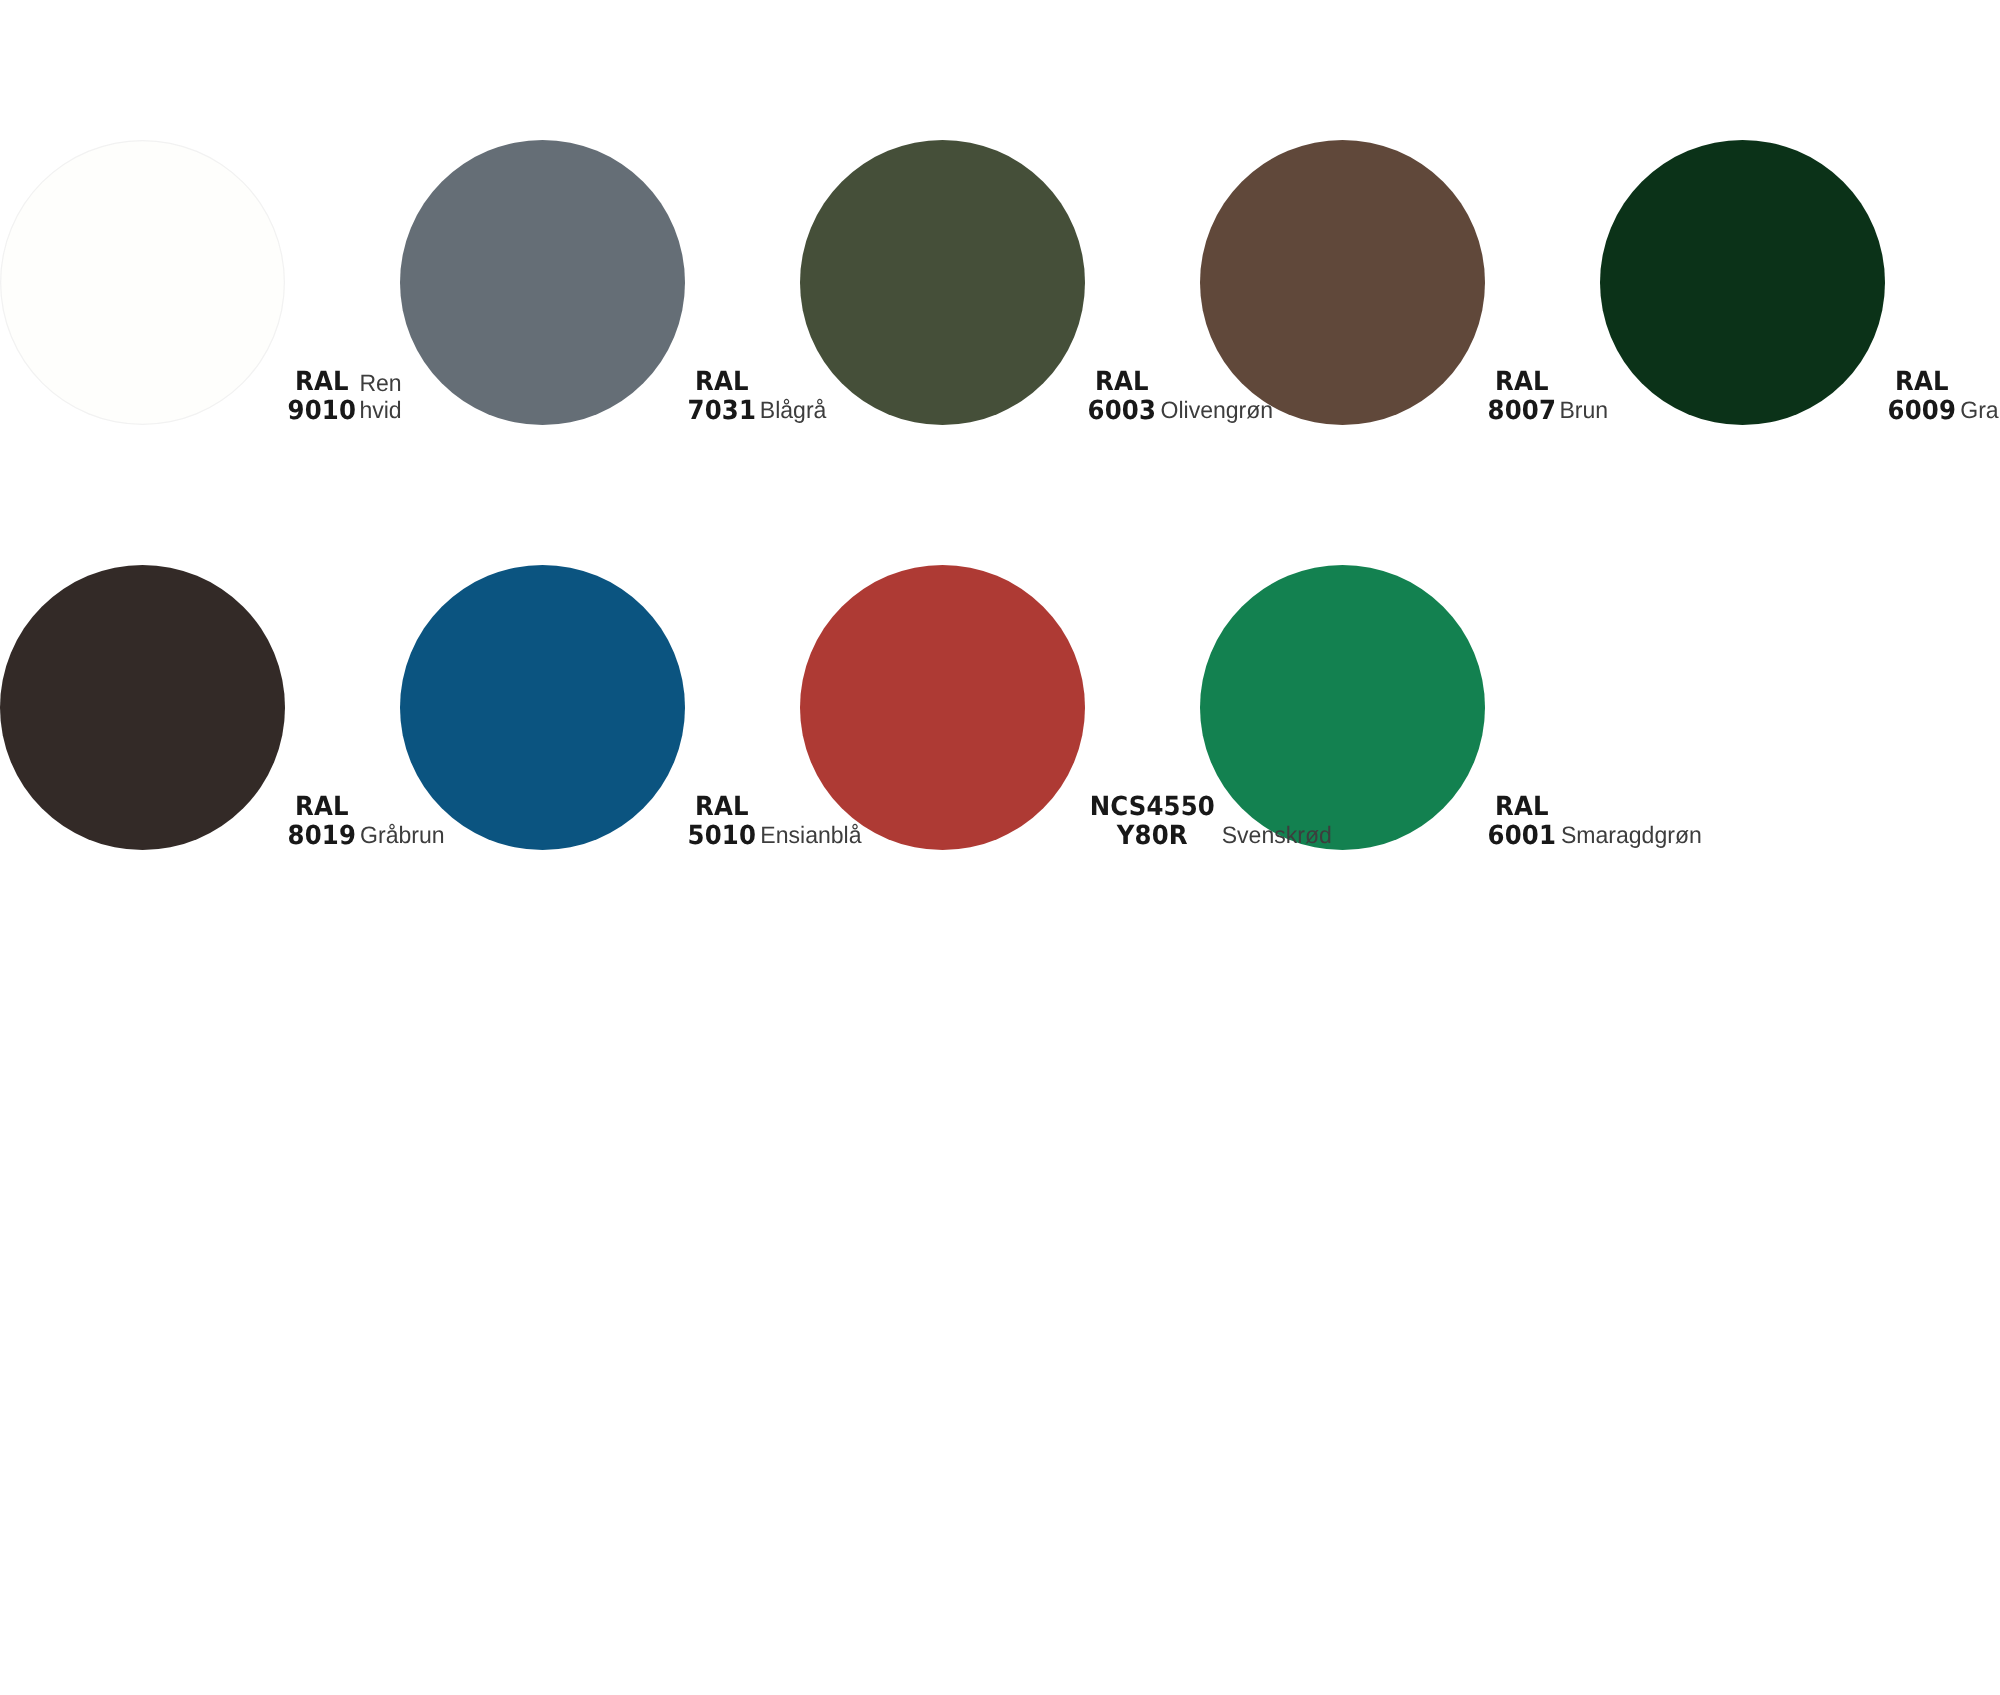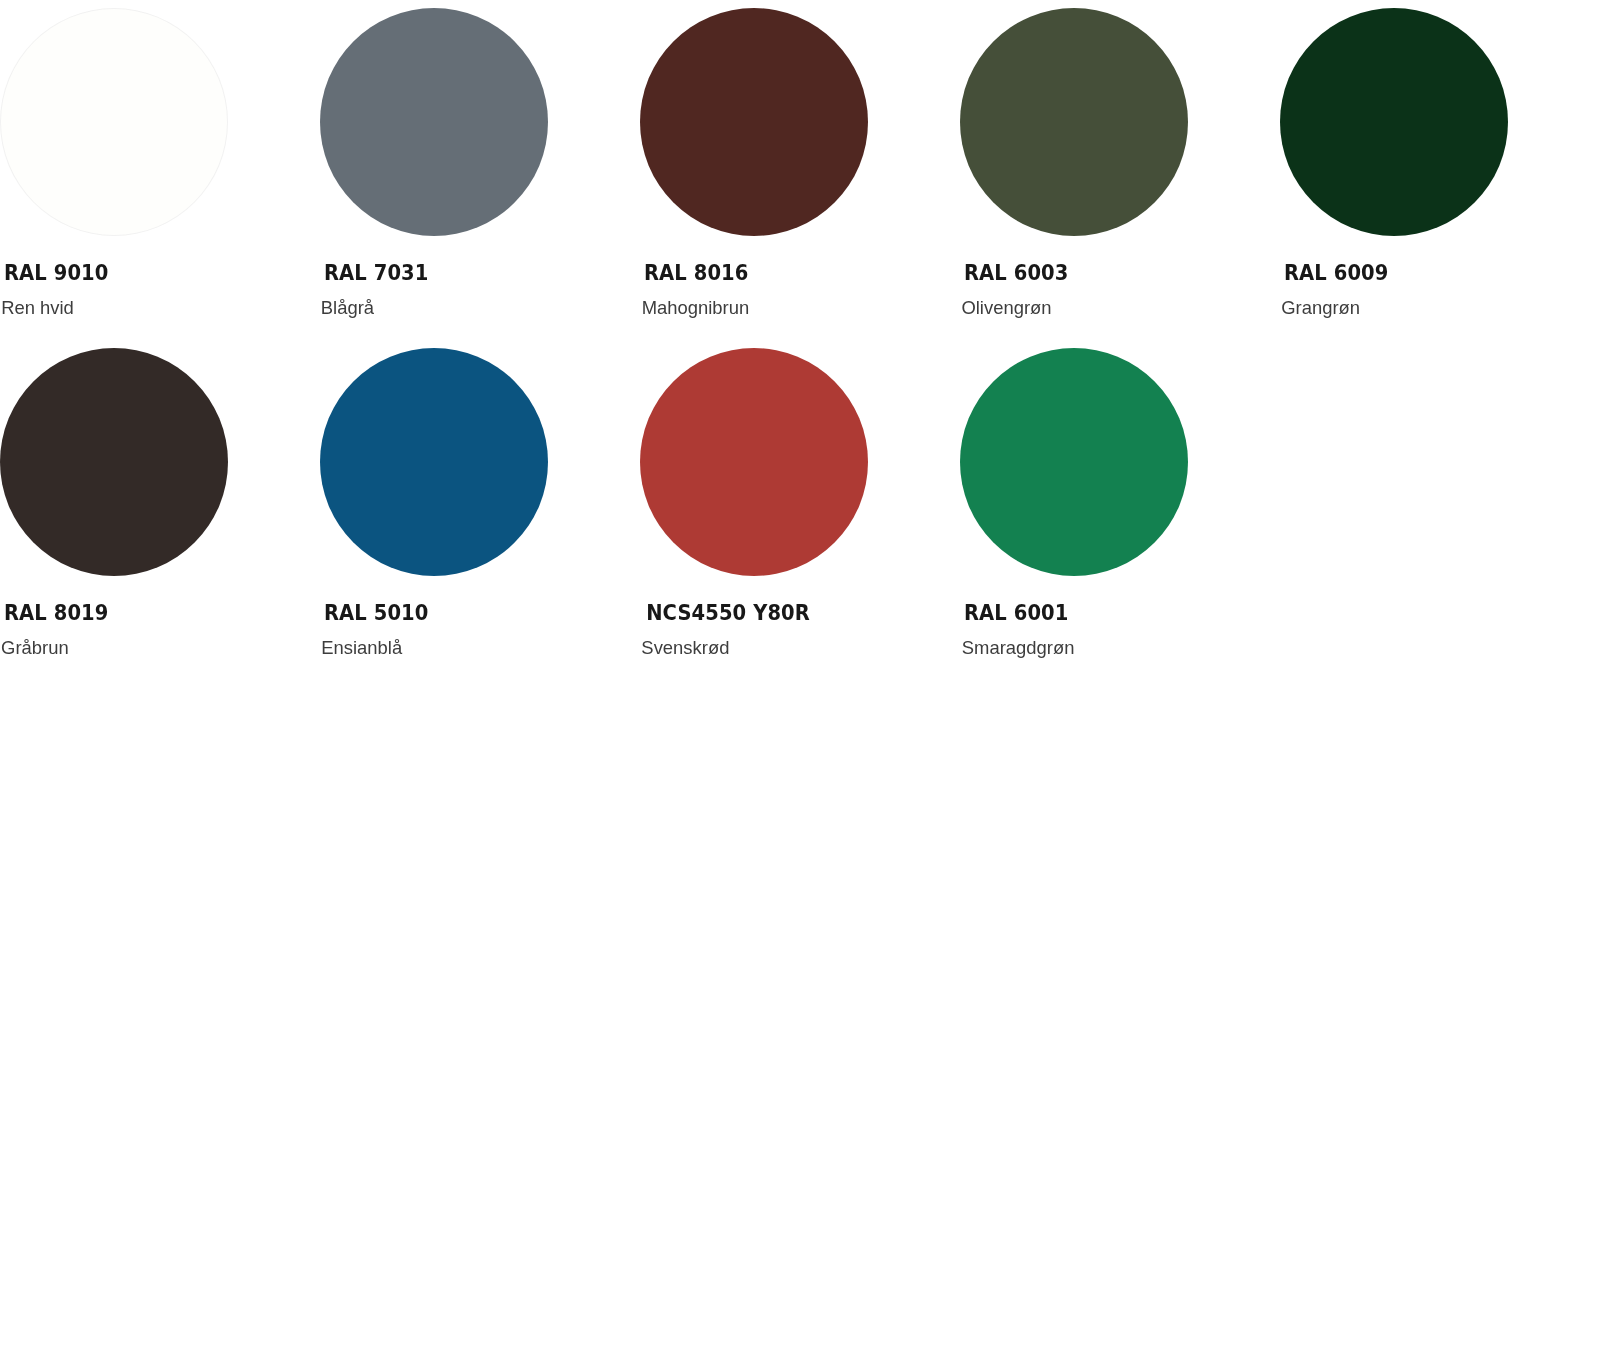--- a/index.html
+++ b/index.html
@@ -18,22 +18,22 @@
   .palette-grid {
     display: grid;
     grid-template-columns: repeat(5, 320px);
     grid-auto-rows: 340px;
     width: 1600px;
     padding: 0;
     margin: 0;
   }
   .swatch-cell {
     display: flex;
-    flex-direction: column;
-    align-items: flex-start;
+    flex-direction: row;
+    align-items: flex-end;
     justify-content: flex-start;
     padding-top: 8px;
   }
   .swatch-disc {
     width: 228px;
     height: 228px;
     border-radius: 50%;
     flex: 0 0 auto;
   }
   .swatch-disc.has-outline {
@@ -69,28 +69,28 @@
       <div class="swatch-disc has-outline" style="background: rgb(254, 254, 252);"></div>
       <div class="swatch-code">RAL 9010</div>
       <div class="swatch-name">Ren hvid</div>
     </div>
     <div class="swatch-cell">
       <div class="swatch-disc" style="background: rgb(101, 110, 118);"></div>
       <div class="swatch-code">RAL 7031</div>
       <div class="swatch-name">Blågrå</div>
     </div>
     <div class="swatch-cell">
-      <div class="swatch-disc" style="background: rgb(80, 39, 33);"></div>
-      <div class="swatch-code">RAL 8016</div>
-      <div class="swatch-name">Mahognibrun</div>
-    </div>
-    <div class="swatch-cell">
       <div class="swatch-disc" style="background: rgb(69, 79, 57);"></div>
       <div class="swatch-code">RAL 6003</div>
       <div class="swatch-name">Olivengrøn</div>
+    </div>
+    <div class="swatch-cell">
+      <div class="swatch-disc" style="background: rgb(96, 72, 58);"></div>
+      <div class="swatch-code">RAL 8007</div>
+      <div class="swatch-name">Brun</div>
     </div>
     <div class="swatch-cell">
       <div class="swatch-disc" style="background: rgb(11, 50, 24);"></div>
       <div class="swatch-code">RAL 6009</div>
       <div class="swatch-name">Grangrøn</div>
     </div>
     <div class="swatch-cell">
       <div class="swatch-disc" style="background: rgb(51, 42, 39);"></div>
       <div class="swatch-code">RAL 8019</div>
       <div class="swatch-name">Gråbrun</div>

